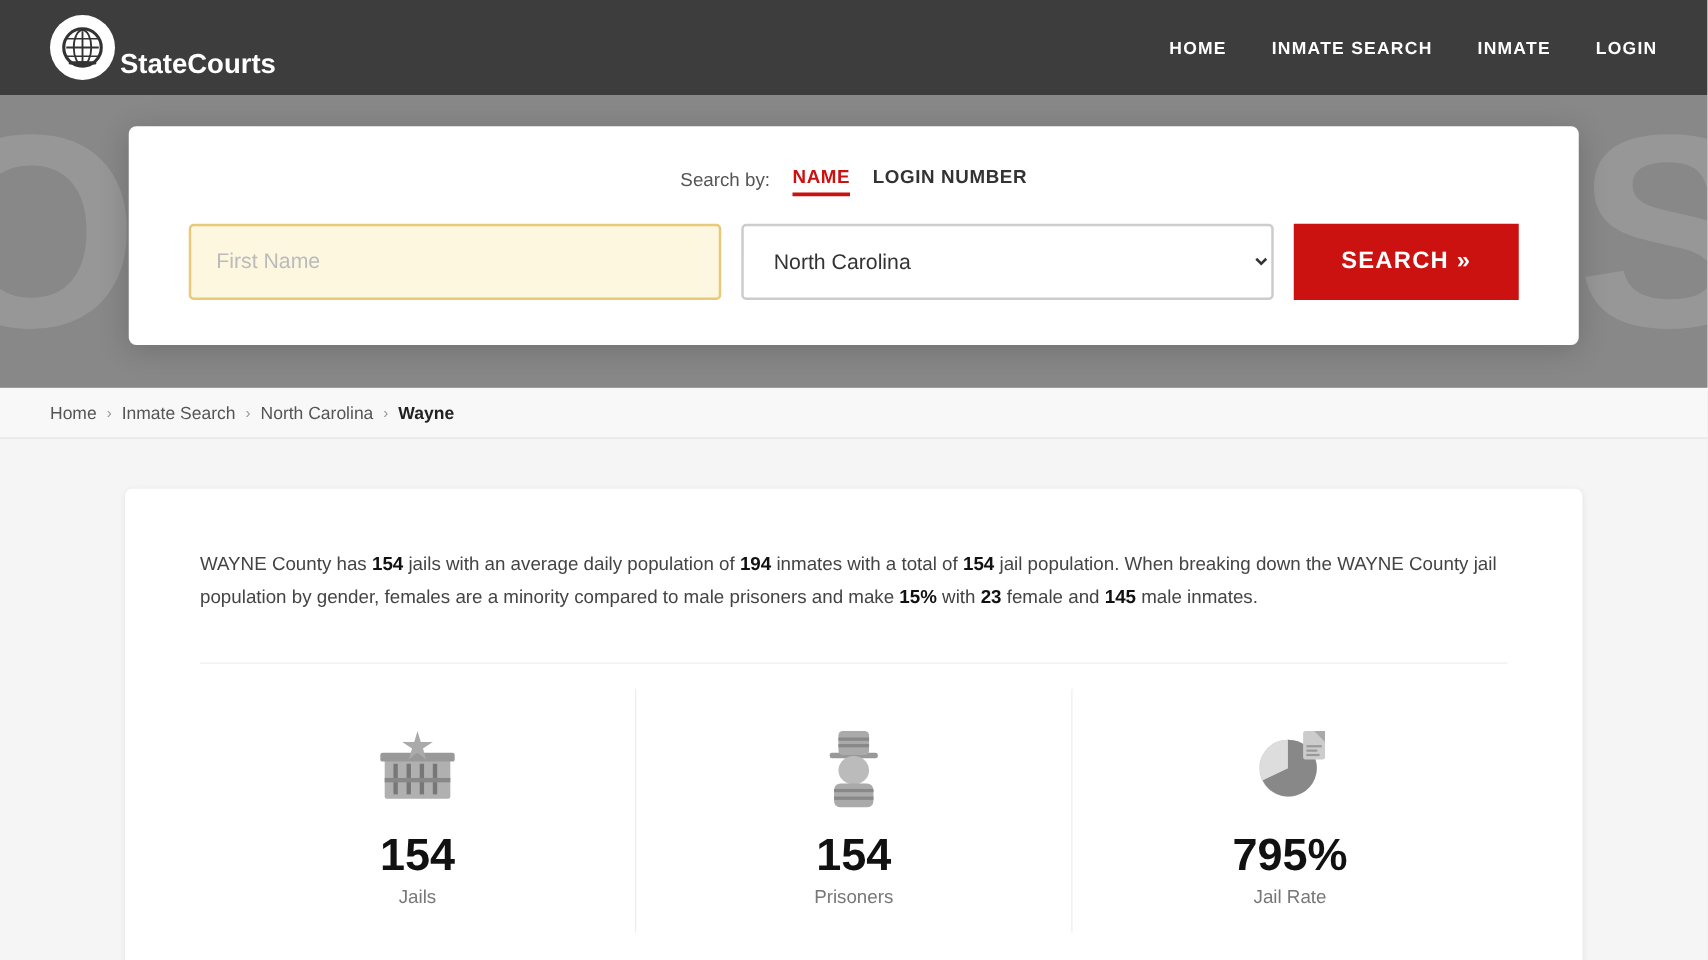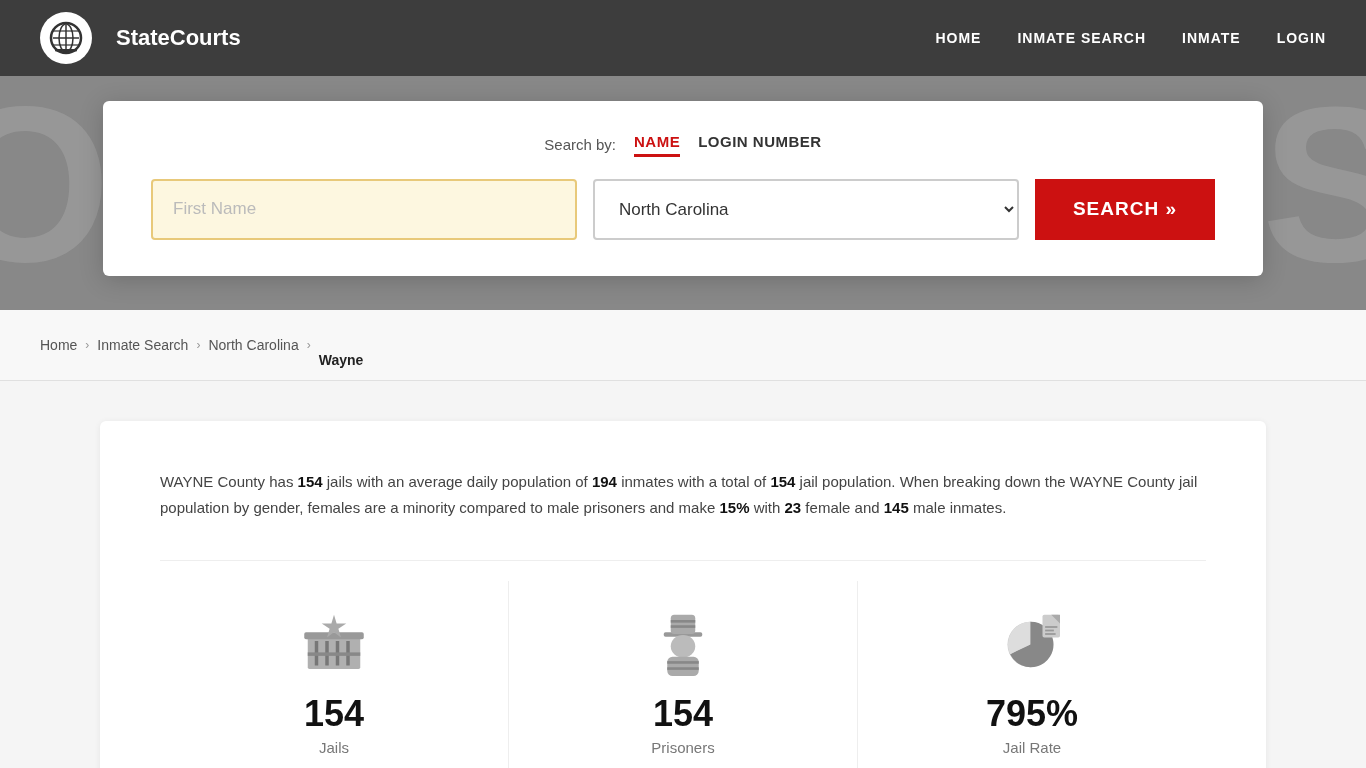--- a/index.html
+++ b/index.html
@@ -38,22 +38,22 @@
       position: relative;
       z-index: 10;
       display: flex;
       align-items: center;
       justify-content: space-between;
       padding: 12px 40px;
       background: rgba(30,30,30,0.7);
     }
     .logo-area {
       display: flex;
-      align-items: center;
-      gap: 24px;
+      align-items: flex-end;
+      gap: 4px;
       text-decoration: none;
     }
     .logo-icon {
       width: 52px;
       height: 52px;
       background: white;
       border-radius: 50%;
       display: flex;
       align-items: center;
       justify-content: center;
@@ -186,21 +186,20 @@
       text-decoration: none;
       cursor: pointer;
     }
     .breadcrumb-sep {
       color: #999;
       font-size: 12px;
     }
     .breadcrumb-current {
       font-weight: 700;
       color: #222;
-      margin-top: 30px;
     }
 
     
     .main-content {
       background: #f5f5f5;
       padding: 40px 100px 60px;
     }
     .content-card {
       background: white;
       border-radius: 6px;

